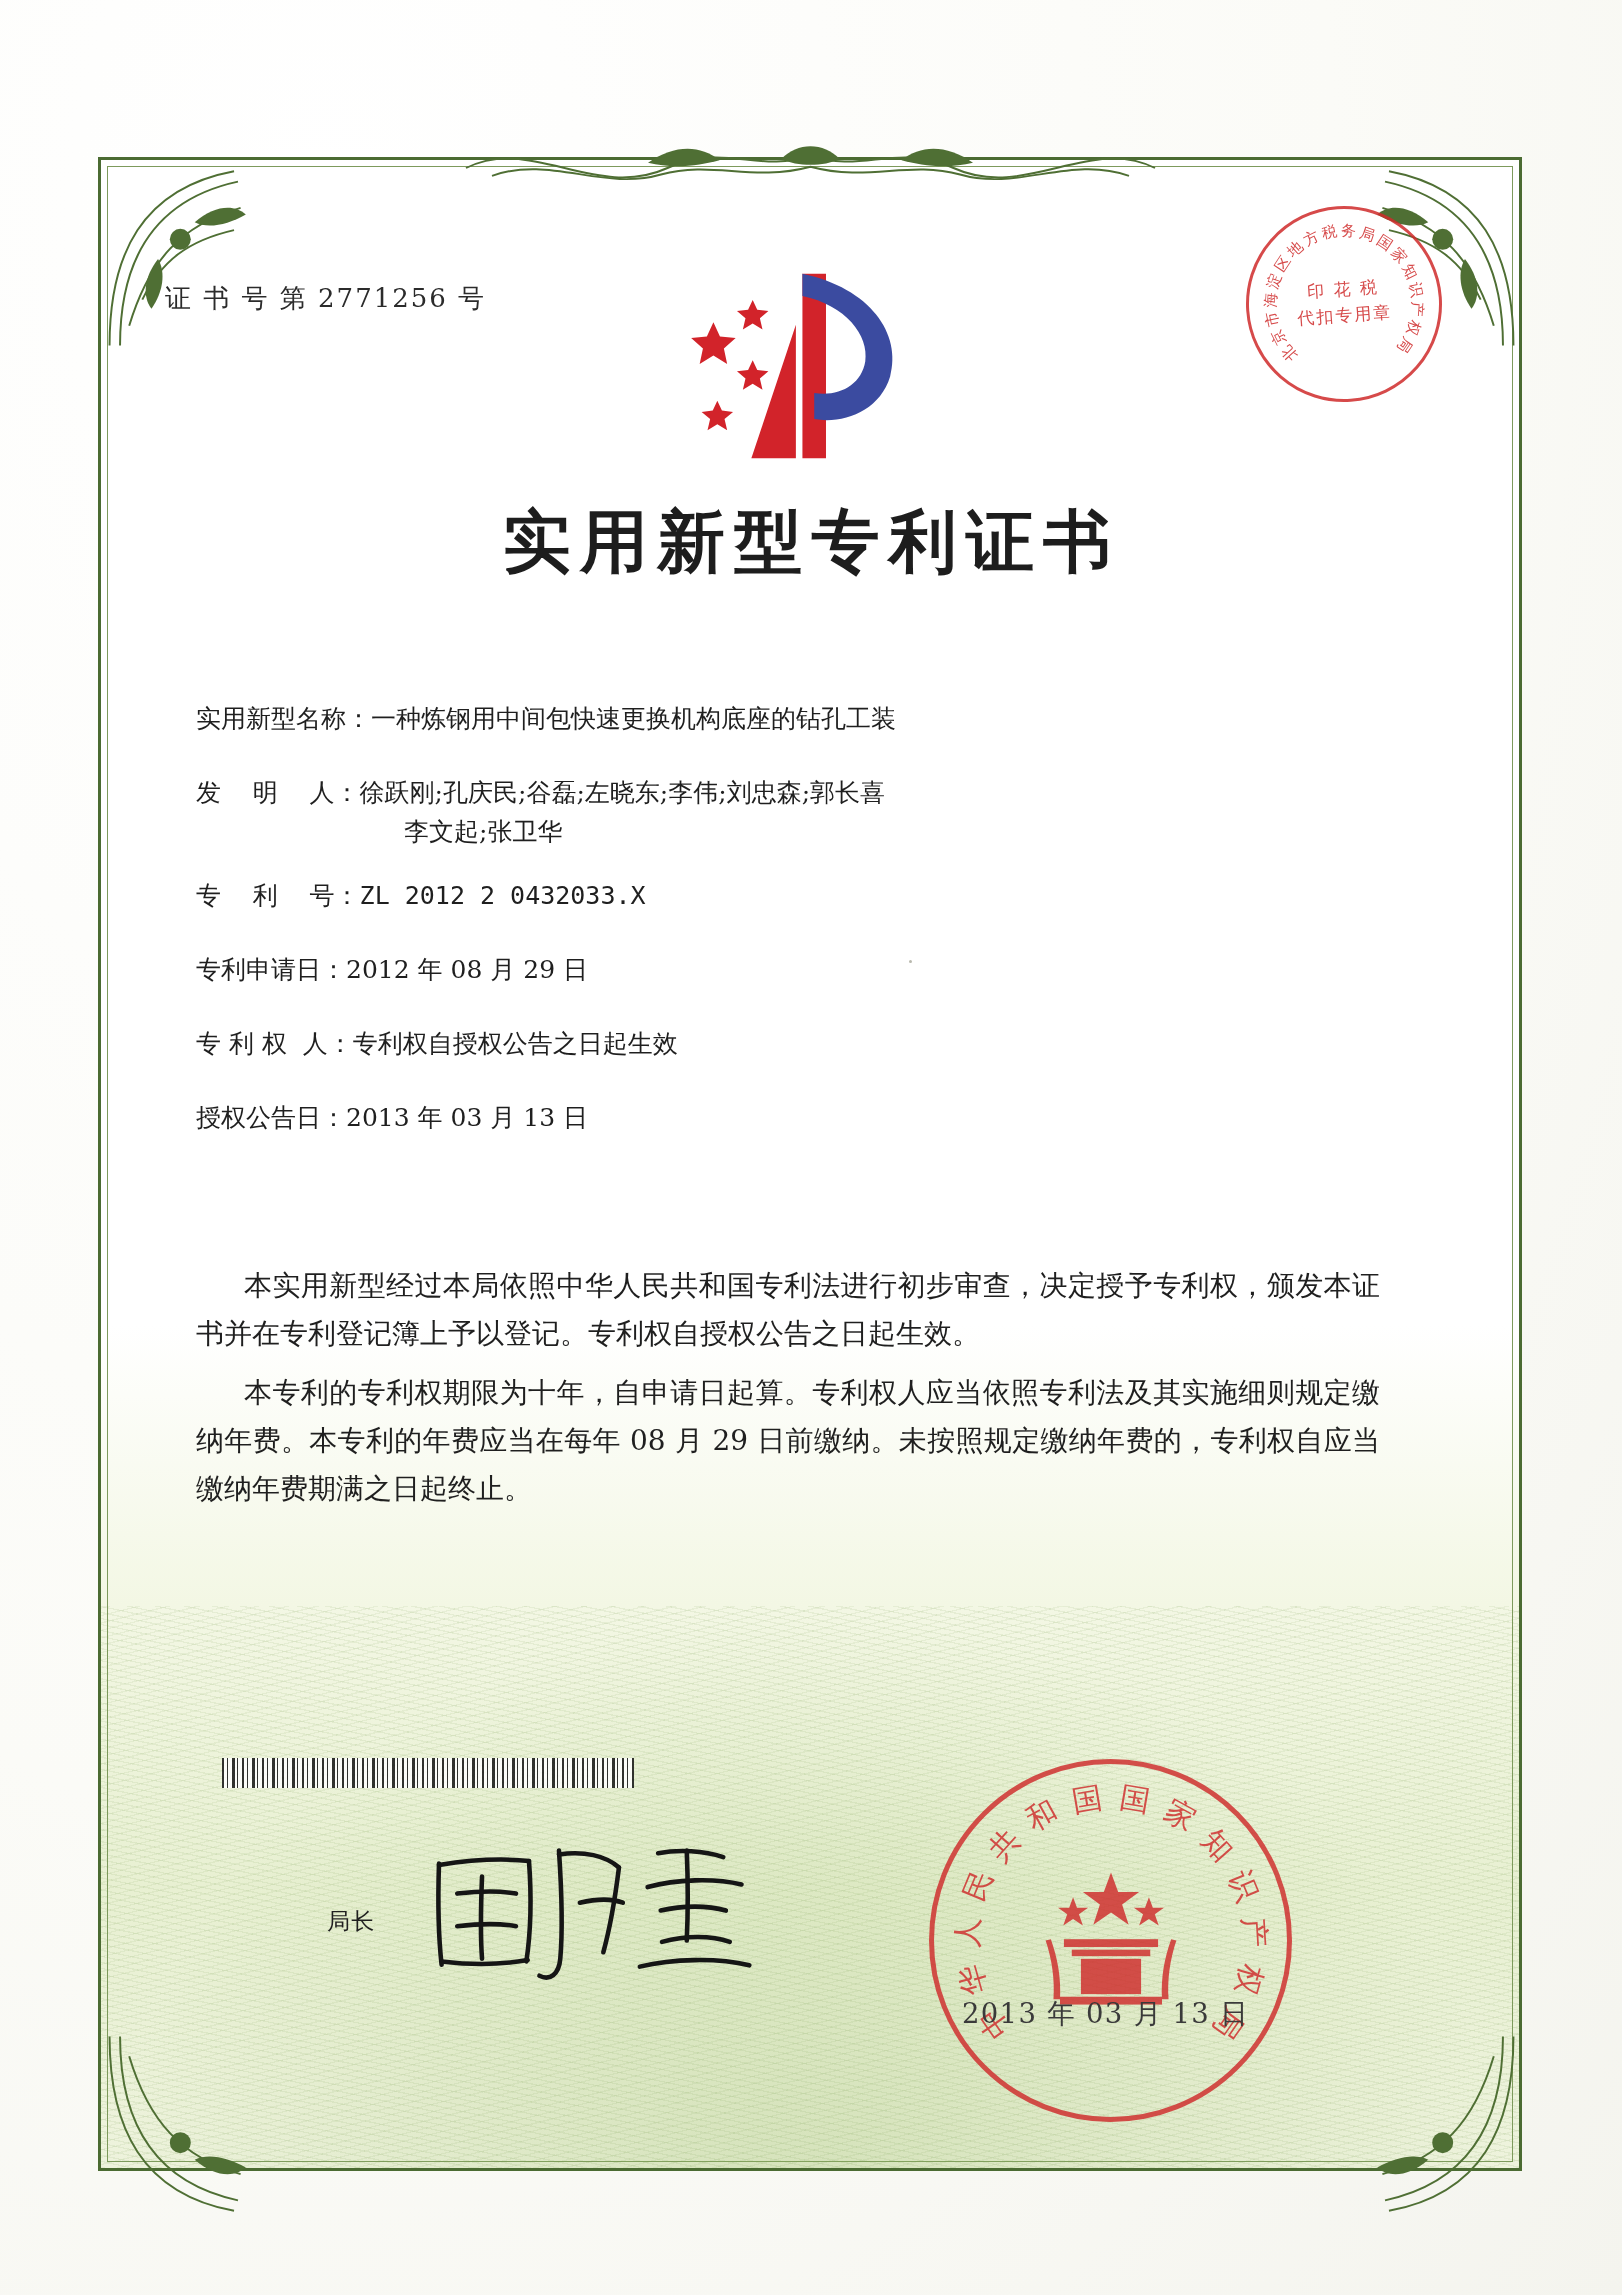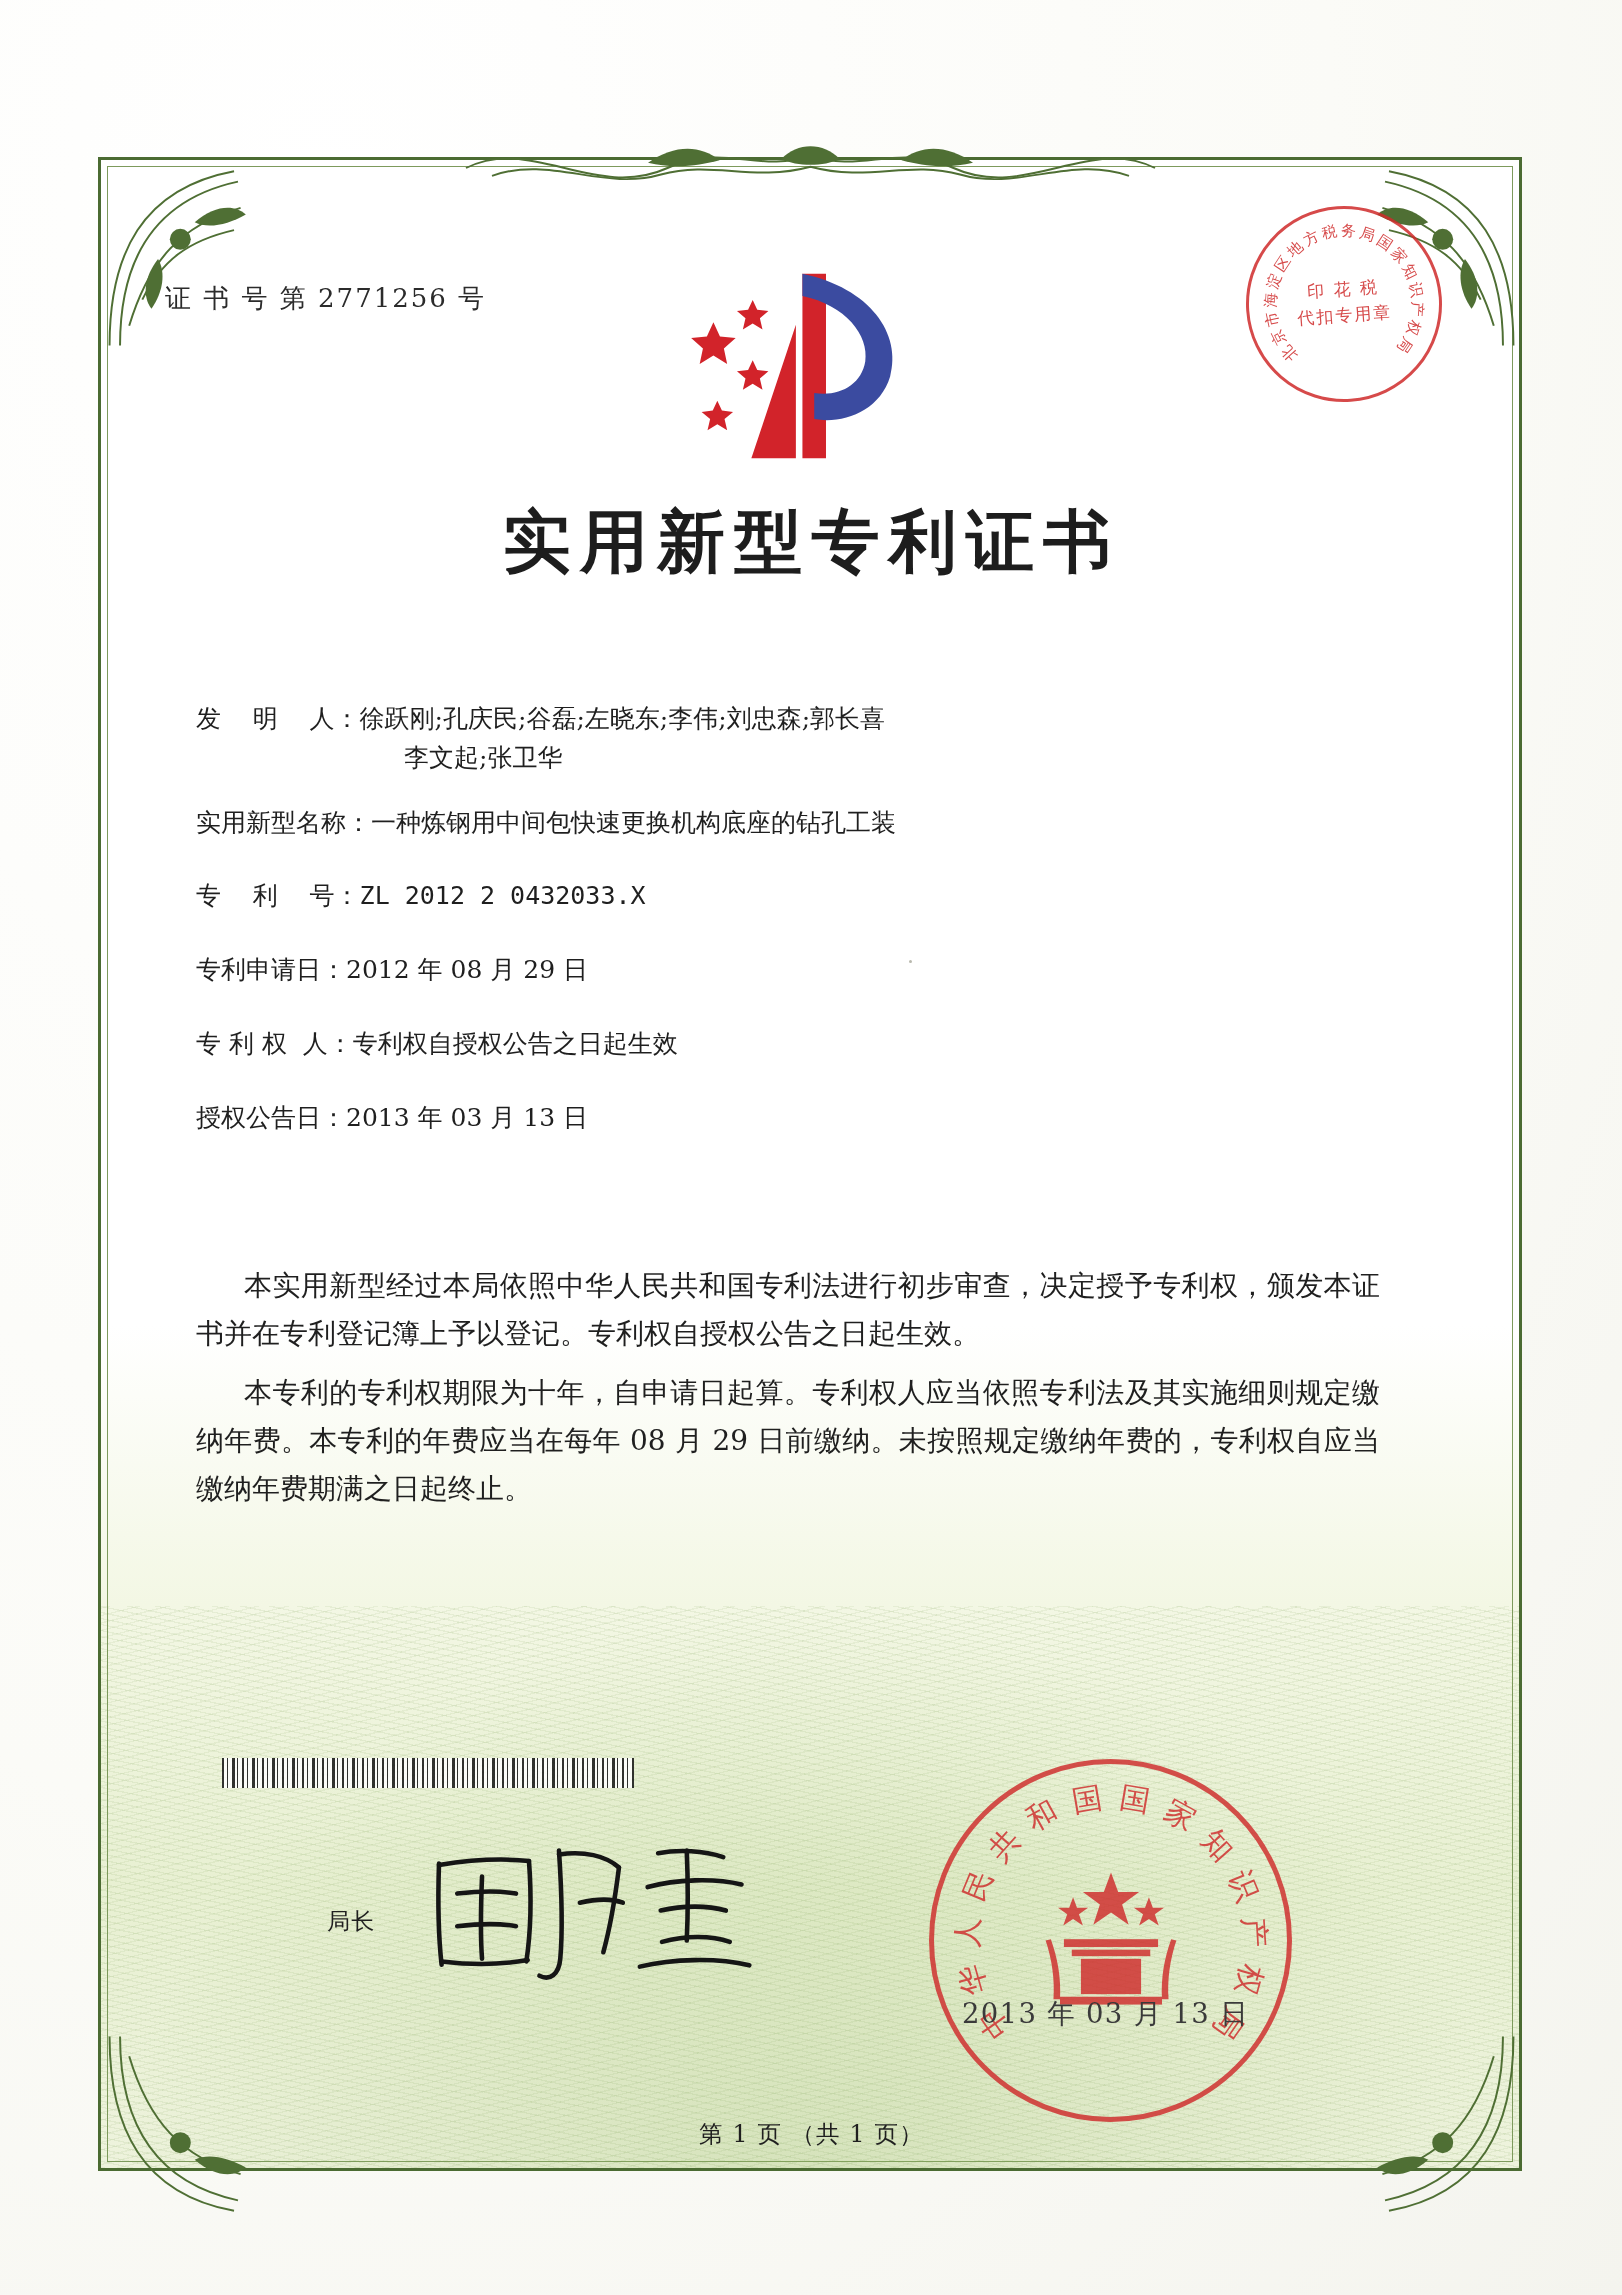--- a/index.html
+++ b/index.html
@@ -330,23 +330,23 @@
         <polygon points="120,58 127,73 144,75 131,86 135,103 120,94 105,103 109,86 96,75 113,73"></polygon>
         <polygon points="120,150 127,165 144,167 131,178 135,195 120,186 105,195 109,178 96,167 113,165"></polygon>
         <polygon points="66,212 73,227 90,229 77,240 81,257 66,248 51,257 55,240 42,229 59,227"></polygon>
       </g>
     </svg>
   </div>
 
   <div class="title">实用新型专利证书</div>
 
   <div class="fields">
+    <div class="row"><span class="lbl">实用新型名称：</span><span class="val">一种炼钢用中间包快速更换机构底座的钻孔工装</span></div>
+
     <div class="row tight"><span class="lbl">发    明    人：</span><span class="val">徐跃刚;孔庆民;谷磊;左晓东;李伟;刘忠森;郭长喜</span><span class="indent2">李文起;张卫华</span></div>
-
-    <div class="row"><span class="lbl">实用新型名称：</span><span class="val">一种炼钢用中间包快速更换机构底座的钻孔工装</span></div>
 
     <div class="row"><span class="lbl">专    利    号：</span><span class="val mono">ZL 2012 2 0432033.X</span></div>
 
     <div class="row"><span class="lbl">专利申请日：</span><span class="val">2012 年 08 月 29 日</span></div>
 
     <div class="row"><span class="lbl">专 利 权  人：</span><span class="val">专利权自授权公告之日起生效</span></div>
 
     <div class="row"><span class="lbl">授权公告日：</span><span class="val">2013 年 03 月 13 日</span></div>
   </div>
 
@@ -441,15 +441,14 @@
           <rect x="136" y="160" width="16" height="42"></rect>
           <rect x="52" y="206" width="156" height="12"></rect>
           <path d="M30 120 C40 150 44 180 42 210 L52 210 C54 176 48 146 38 118 Z"></path>
           <path d="M230 120 C220 150 216 180 218 210 L208 210 C206 176 212 146 222 118 Z"></path>
         </g>
       </svg>
     </div>
   </div>
   <div class="seal-date">2013 年 03 月 13 日</div>
 
-  <div class="footer">第 1 页 （共 1 页）</div>
 </div>
 
 
 </body></html>

